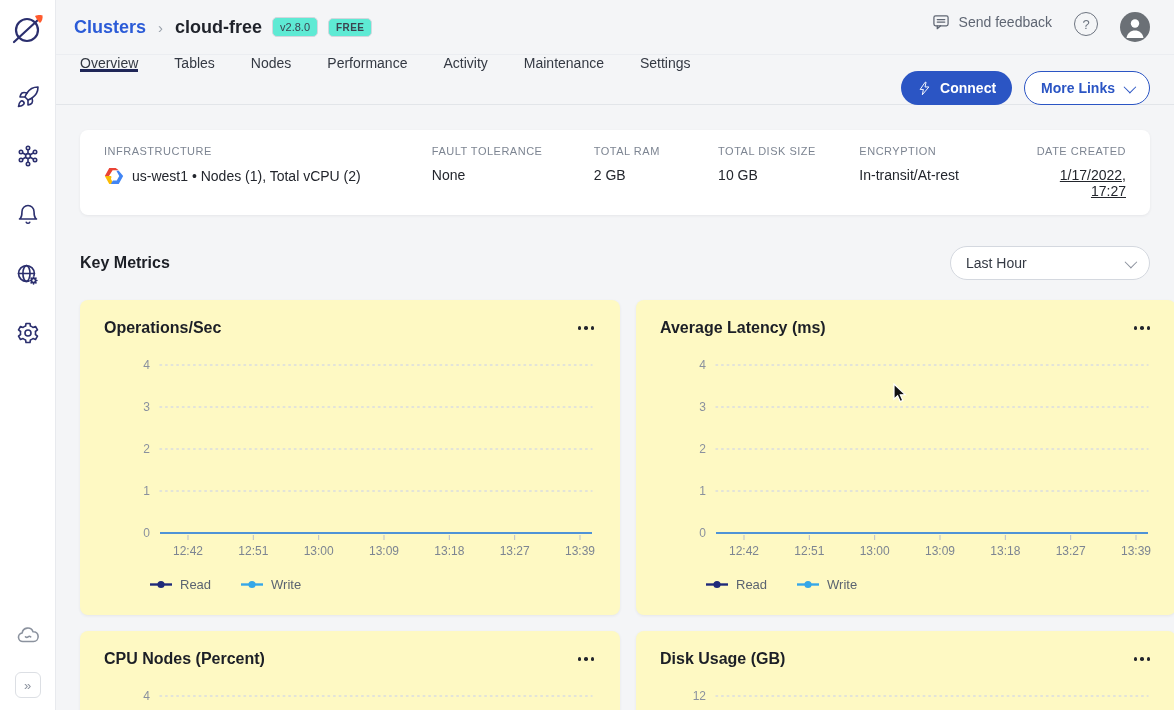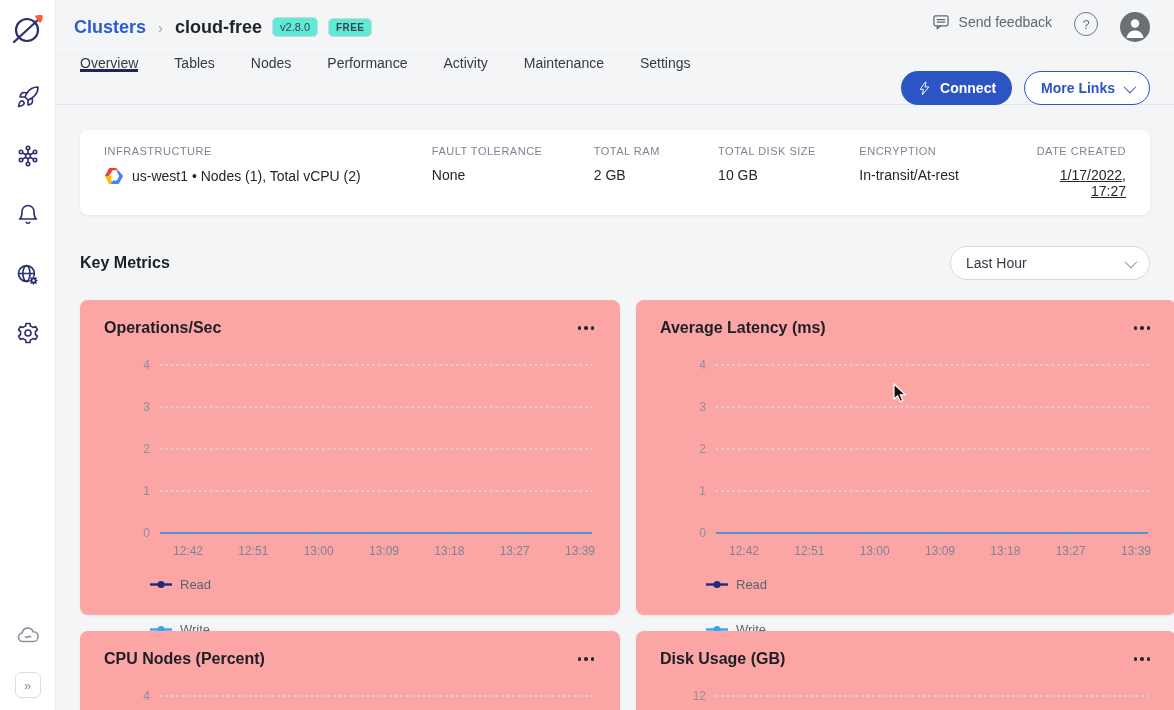--- a/index.html
+++ b/index.html
@@ -54,27 +54,27 @@
   .c-date .info-value { justify-content:flex-end;text-decoration:underline; }
 
   
   .metrics-row { display:flex; align-items:center; margin-top:31px; }
   .metrics-title { font-size:16px; font-weight:bold; color:#1c1f26; }
   .range-select { margin-left:auto; width:200px; height:34px; background:#fff; border:1px solid #d4d8df; border-radius:17px; display:flex; align-items:center; padding:0 15px; font-size:14px; color:#343943; cursor:pointer; }
   .range-select .chev { margin-left:auto; color:#8a909c; }
 
   
   .grid { display:grid; grid-template-columns:1fr 1fr; gap:16px; margin-top:20px; }
-  .chart-card { background:#fca5a5; border-radius:8px; box-shadow:0 1px 3px rgba(40,45,60,.07); padding:19px 24px 14px; height:315px; }
+  .chart-card { background:#fef9c3; border-radius:8px; box-shadow:0 1px 3px rgba(40,45,60,.07); padding:19px 24px 14px; height:315px; }
   .card-head { display:flex; align-items:center; }
   .chart-title { font-size:16px; font-weight:bold; color:#1c1f26; }
   .menu-dots { margin-left:auto; display:flex; gap:3px; cursor:pointer; padding:4px 2px; }
   .menu-dots i { width:3.5px; height:3.5px; border-radius:50%; background:#23262d; }
   .chart-plot { margin-top:14px; }
-  .chart-legend { display:flex; gap:30px; margin-top:10px; padding-left:46px;flex-direction:column; }
+  .chart-legend { display:flex; gap:30px; margin-top:10px; padding-left:46px; }
   .legend-item { display:flex; align-items:center; gap:8px; font-size:13px; color:#5b6471; }
 
   
   .cursor { position:absolute; left:893px; top:383px; z-index:50; pointer-events:none; }
 </style>
 </head>
 <body>
 
 <div class="sidebar">
   <div class="logo">

